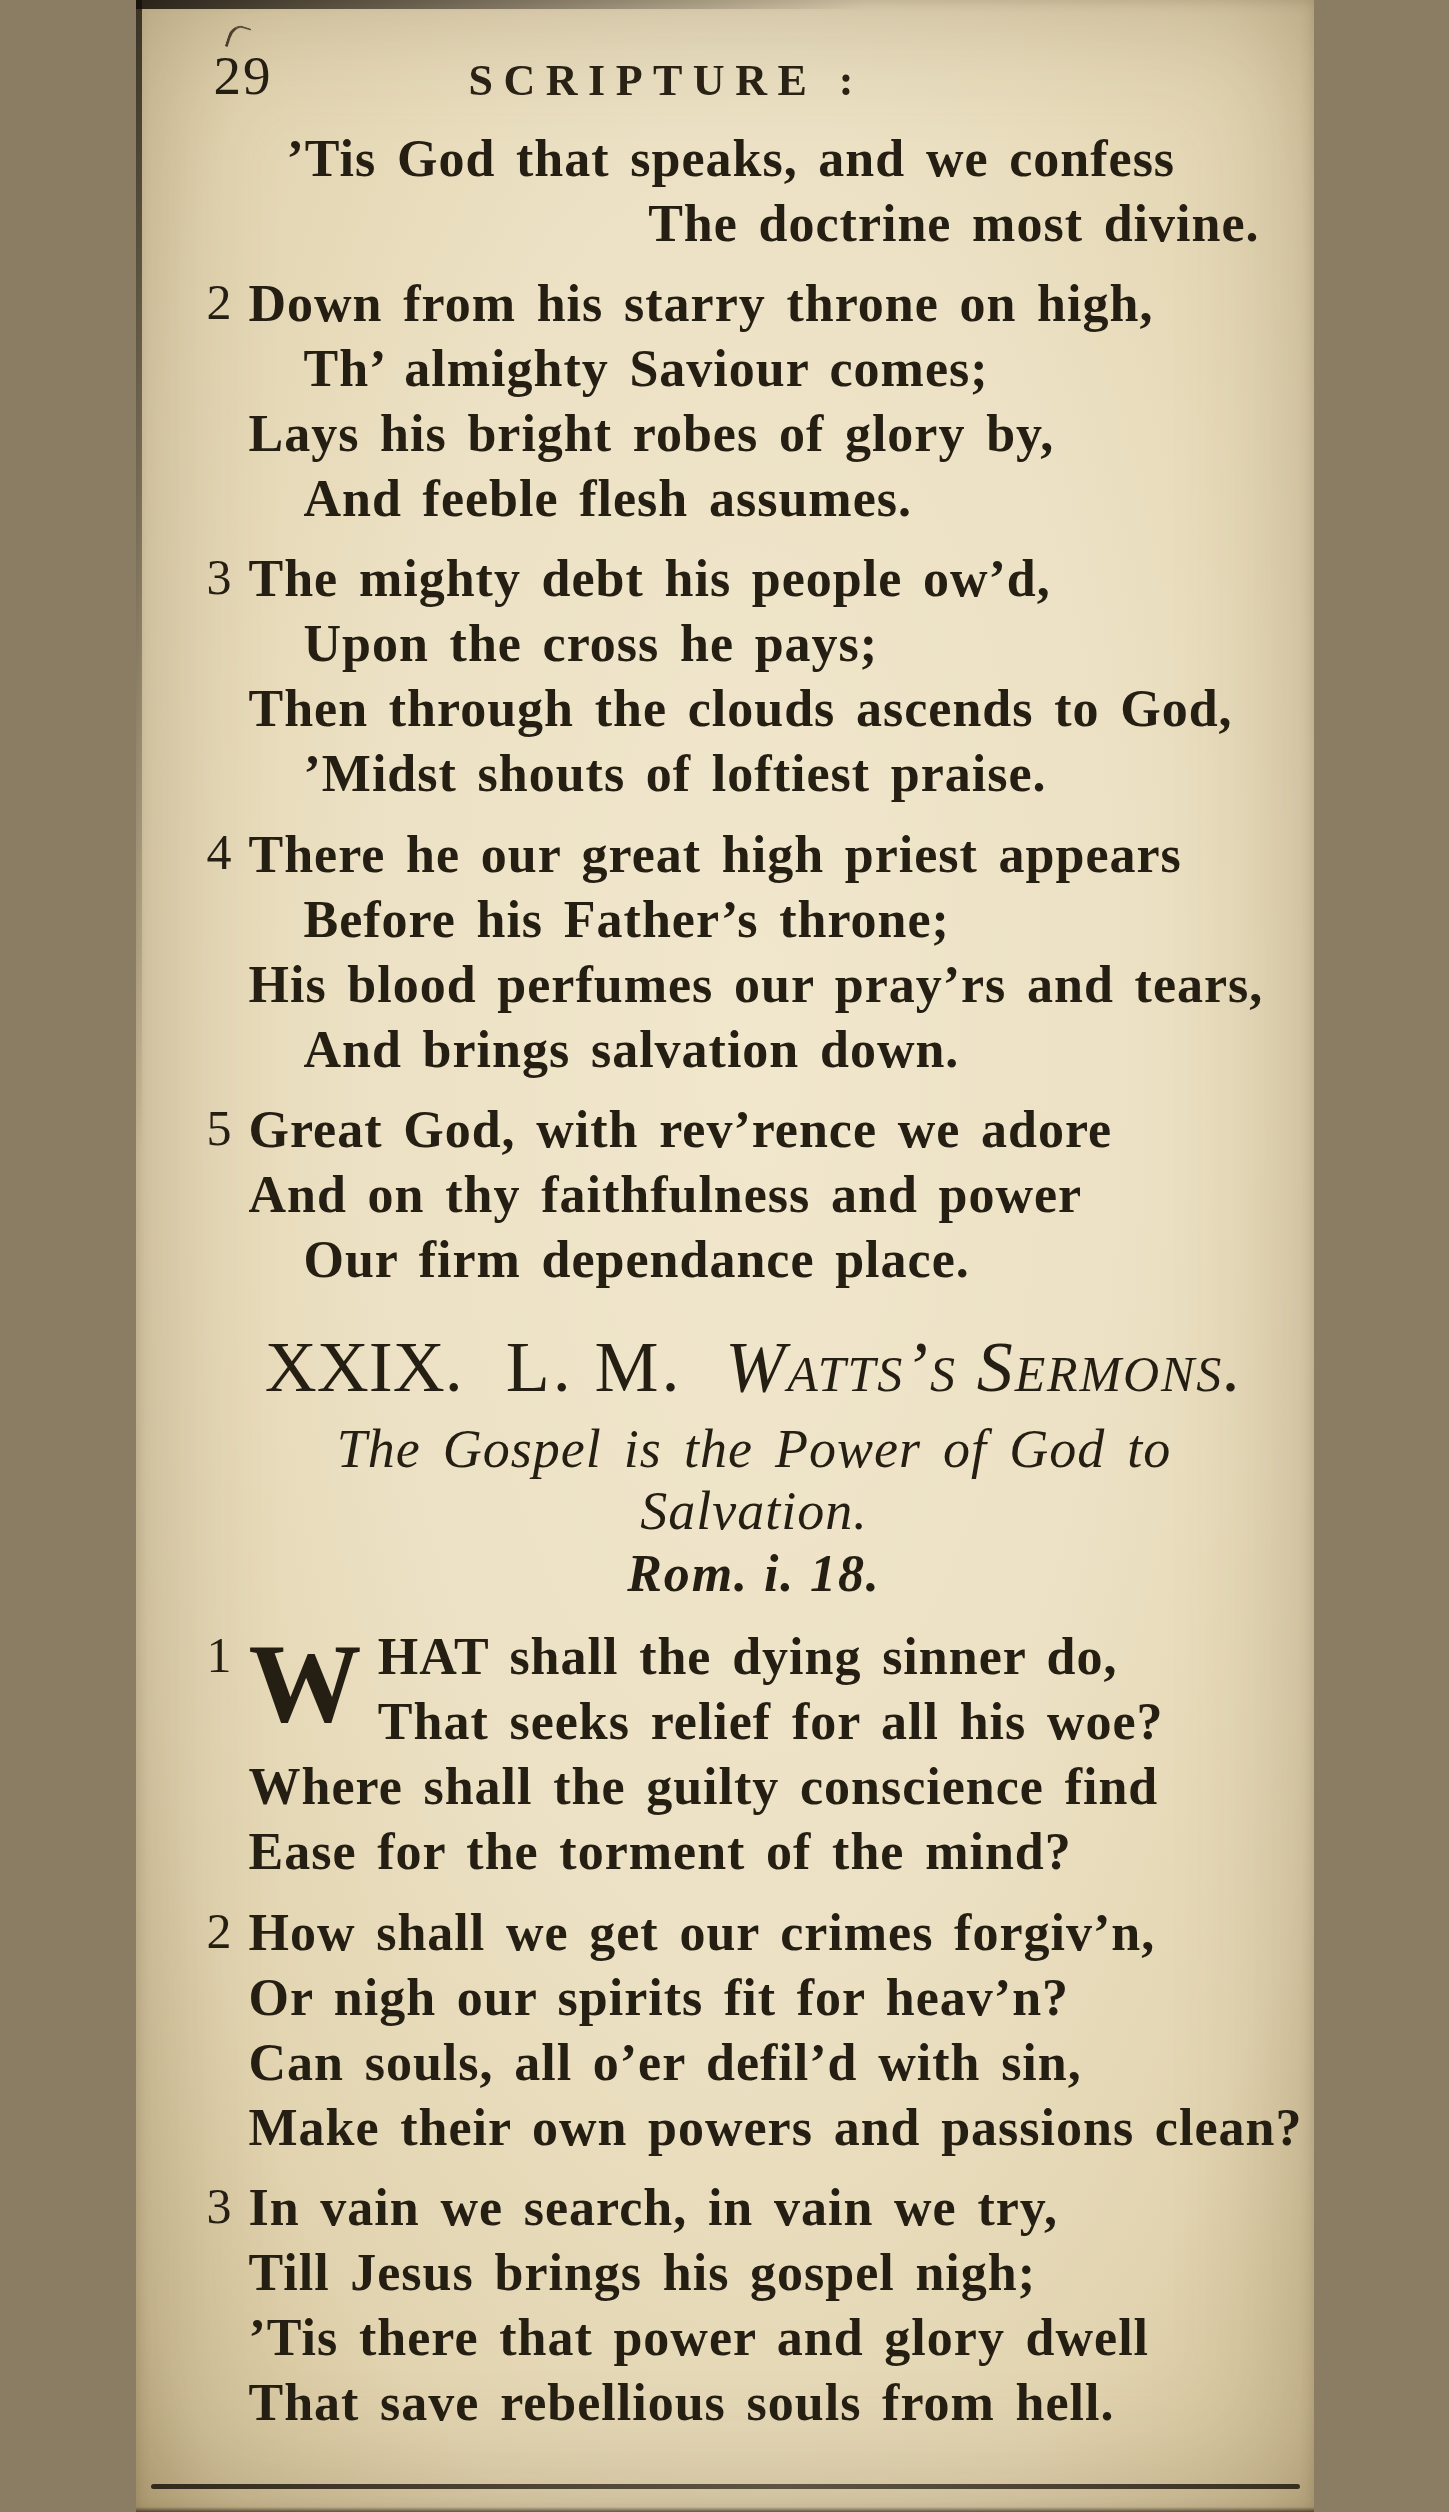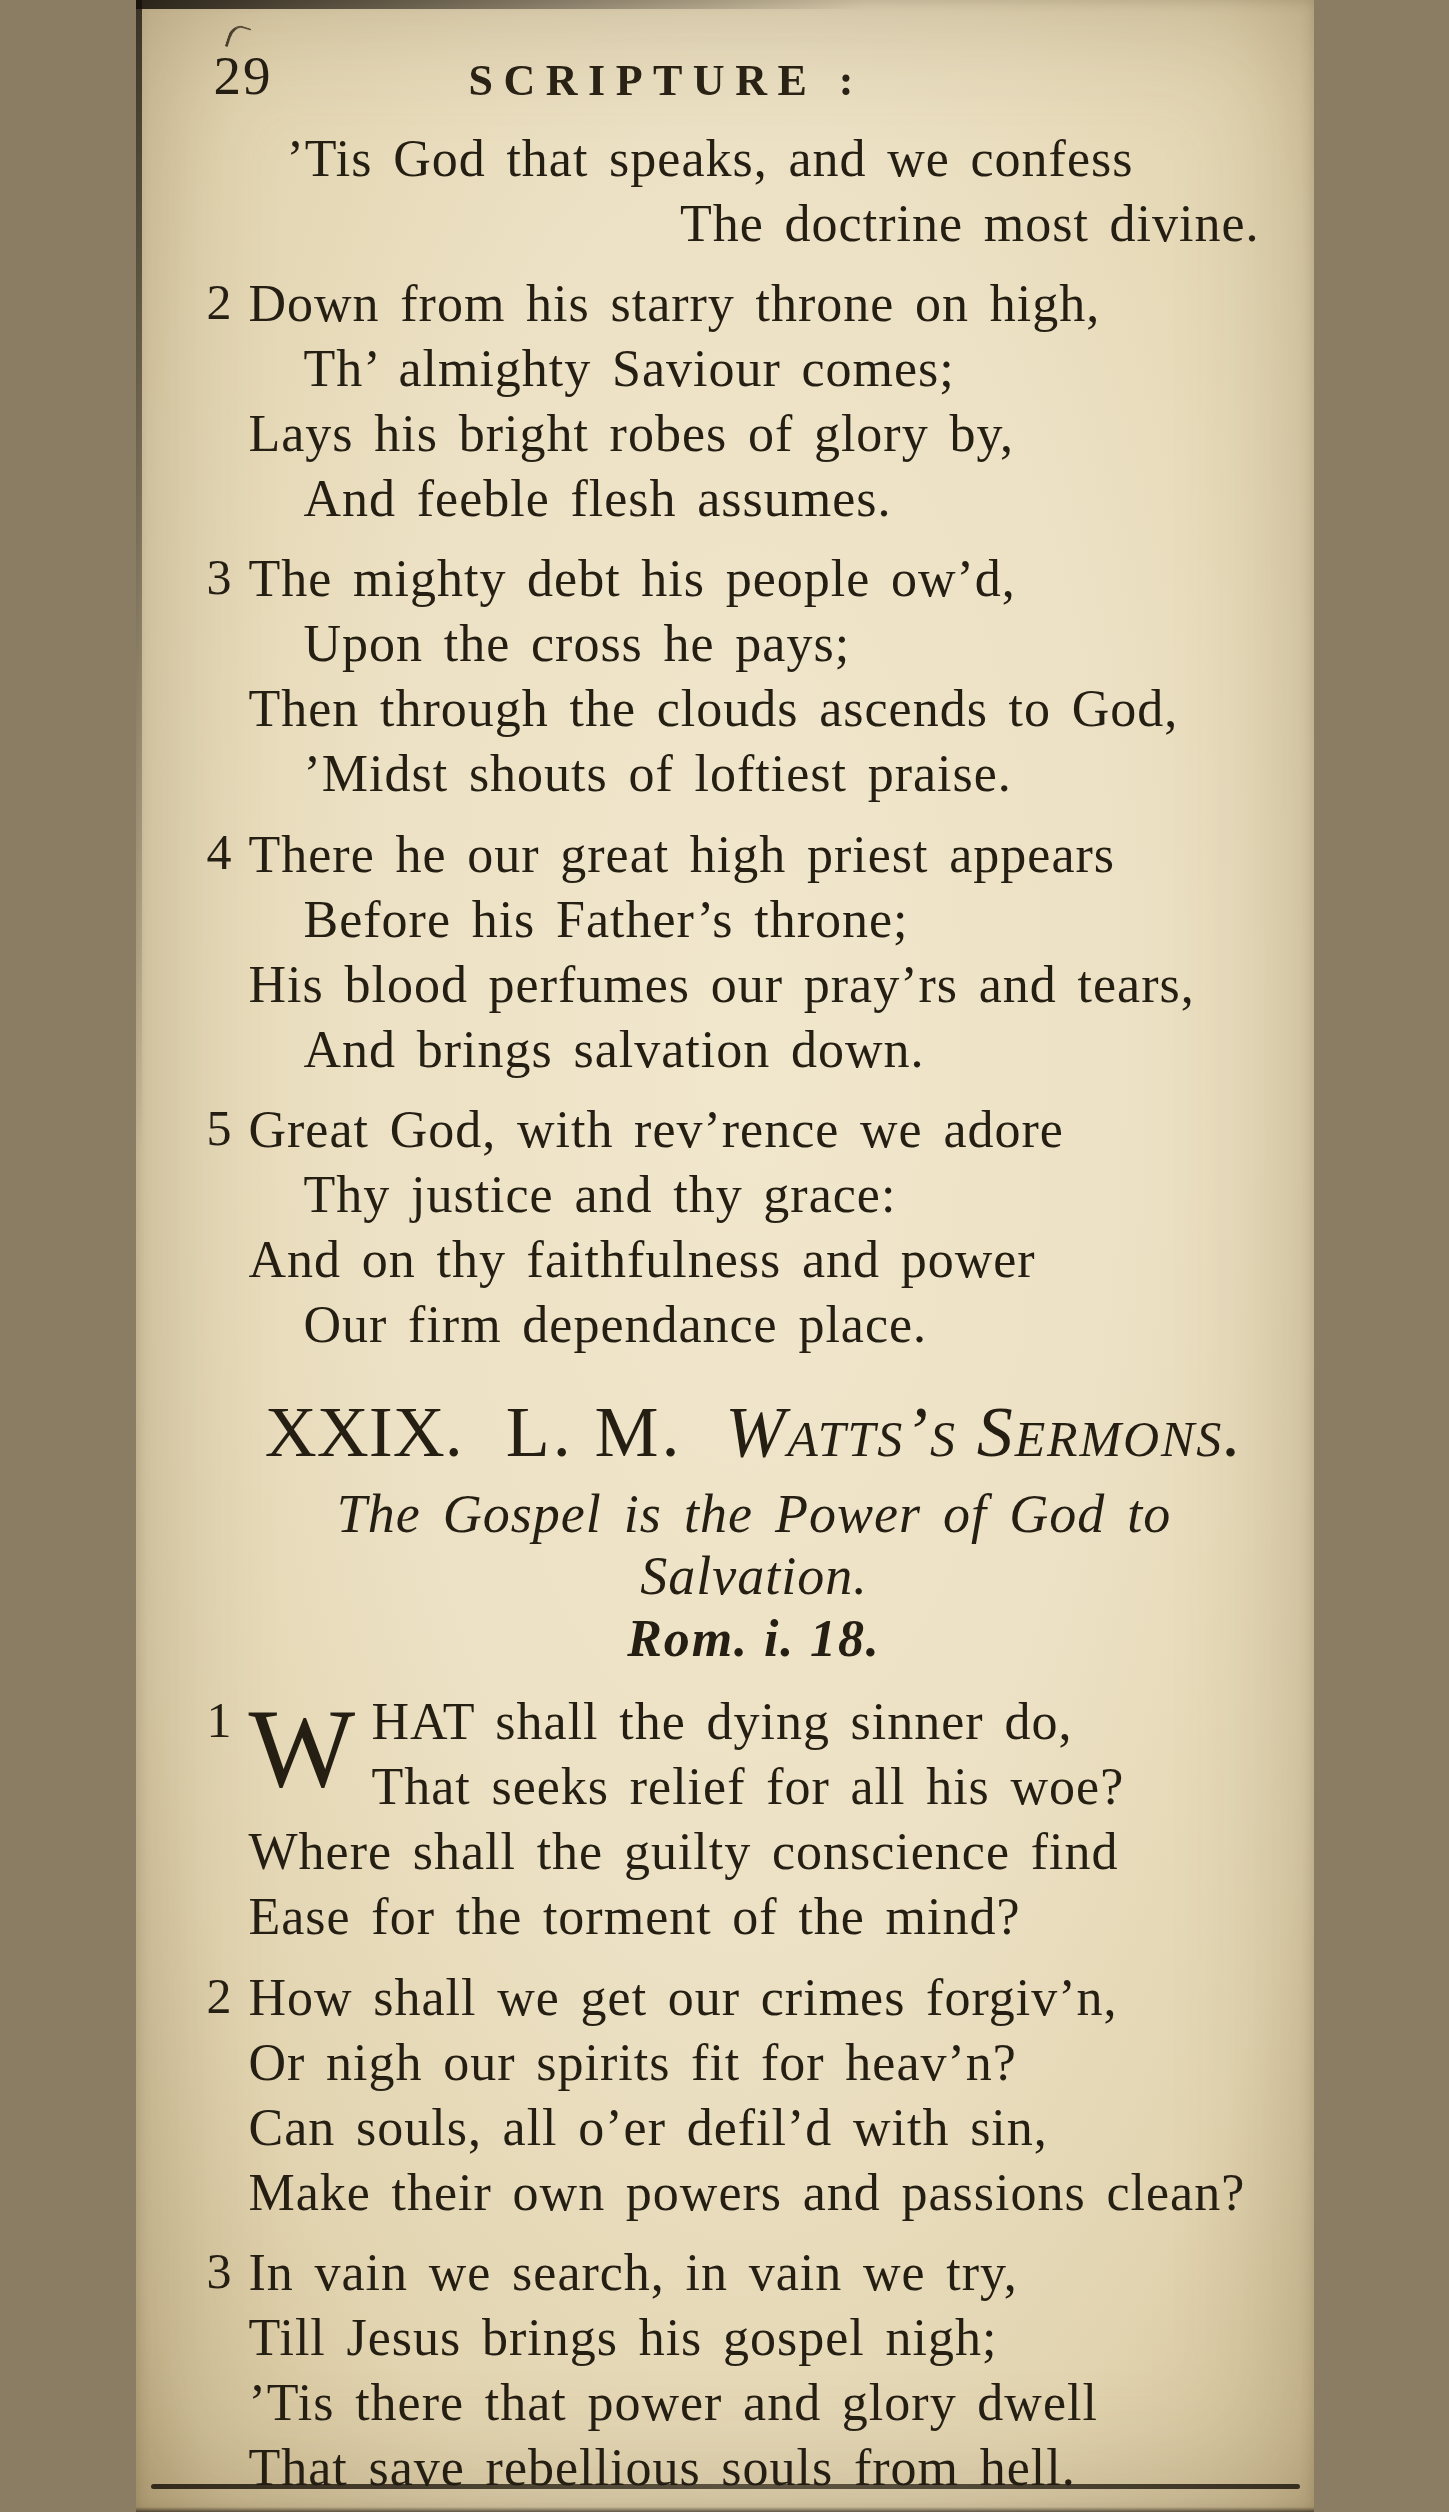--- a/index.html
+++ b/index.html
@@ -49,20 +49,21 @@
     position:absolute;left:333px;top:55px;
     font-size:44px;font-weight:bold;letter-spacing:10.5px;
     color:#2a2315;
   }
 
   .text-block{padding:5.7px 54px 0 113px;}
   .line{
     font-size:52px;line-height:65px;
     letter-spacing:1px;word-spacing:6.7px;
     white-space:nowrap;
+    font-weight:bold;
   }
   .stanza{position:relative;margin-top:15.3px;clear:left;}
   .stanza.first{margin-top:21px;}
   .verse-num{
     position:absolute;left:-42px;top:1.9px;
     font-size:50px;
   }
   .indent{margin-left:55px;}
   .cont1{margin-left:38px;}
   .cont2{margin-left:117px;text-align:right;}
@@ -122,21 +123,20 @@
         <span class="verse-num">4</span>
         <div class="line">There he our great high priest appears</div>
         <div class="line indent">Before his Father’s throne;</div>
         <div class="line">His blood perfumes our pray’rs and tears,</div>
         <div class="line indent">And brings salvation down.</div>
       </div>
 
       <div class="stanza">
         <span class="verse-num">5</span>
         <div class="line">Great God, with rev’rence we adore</div>
-        <div class="line indent">Thy justice and thy grace:</div>
         <div class="line">And on thy faithfulness and power</div>
         <div class="line indent">Our firm dependance place.</div>
       </div>
     </section>
 
     <section>
       <div class="hymn-head">
         <span class="hh-num">XXIX.</span>
         <span class="hh-meter">L. M.</span>
         <span class="hh-source">Watts’s Sermons.</span>

